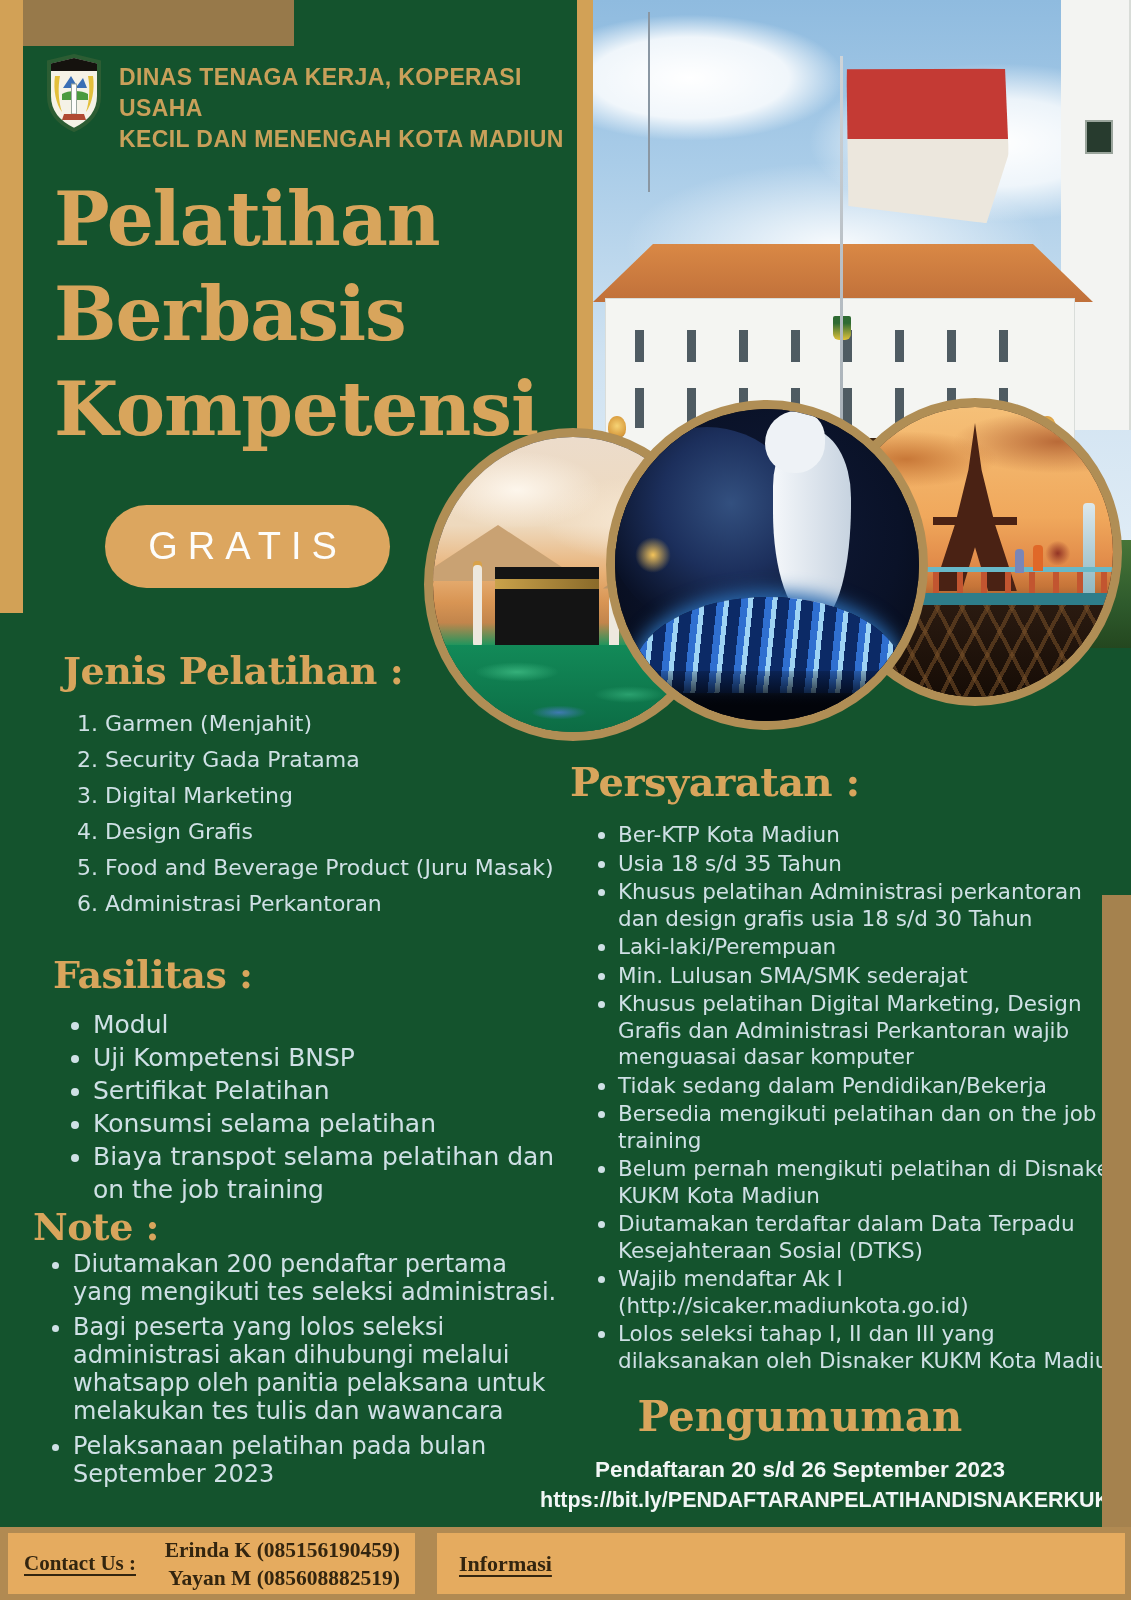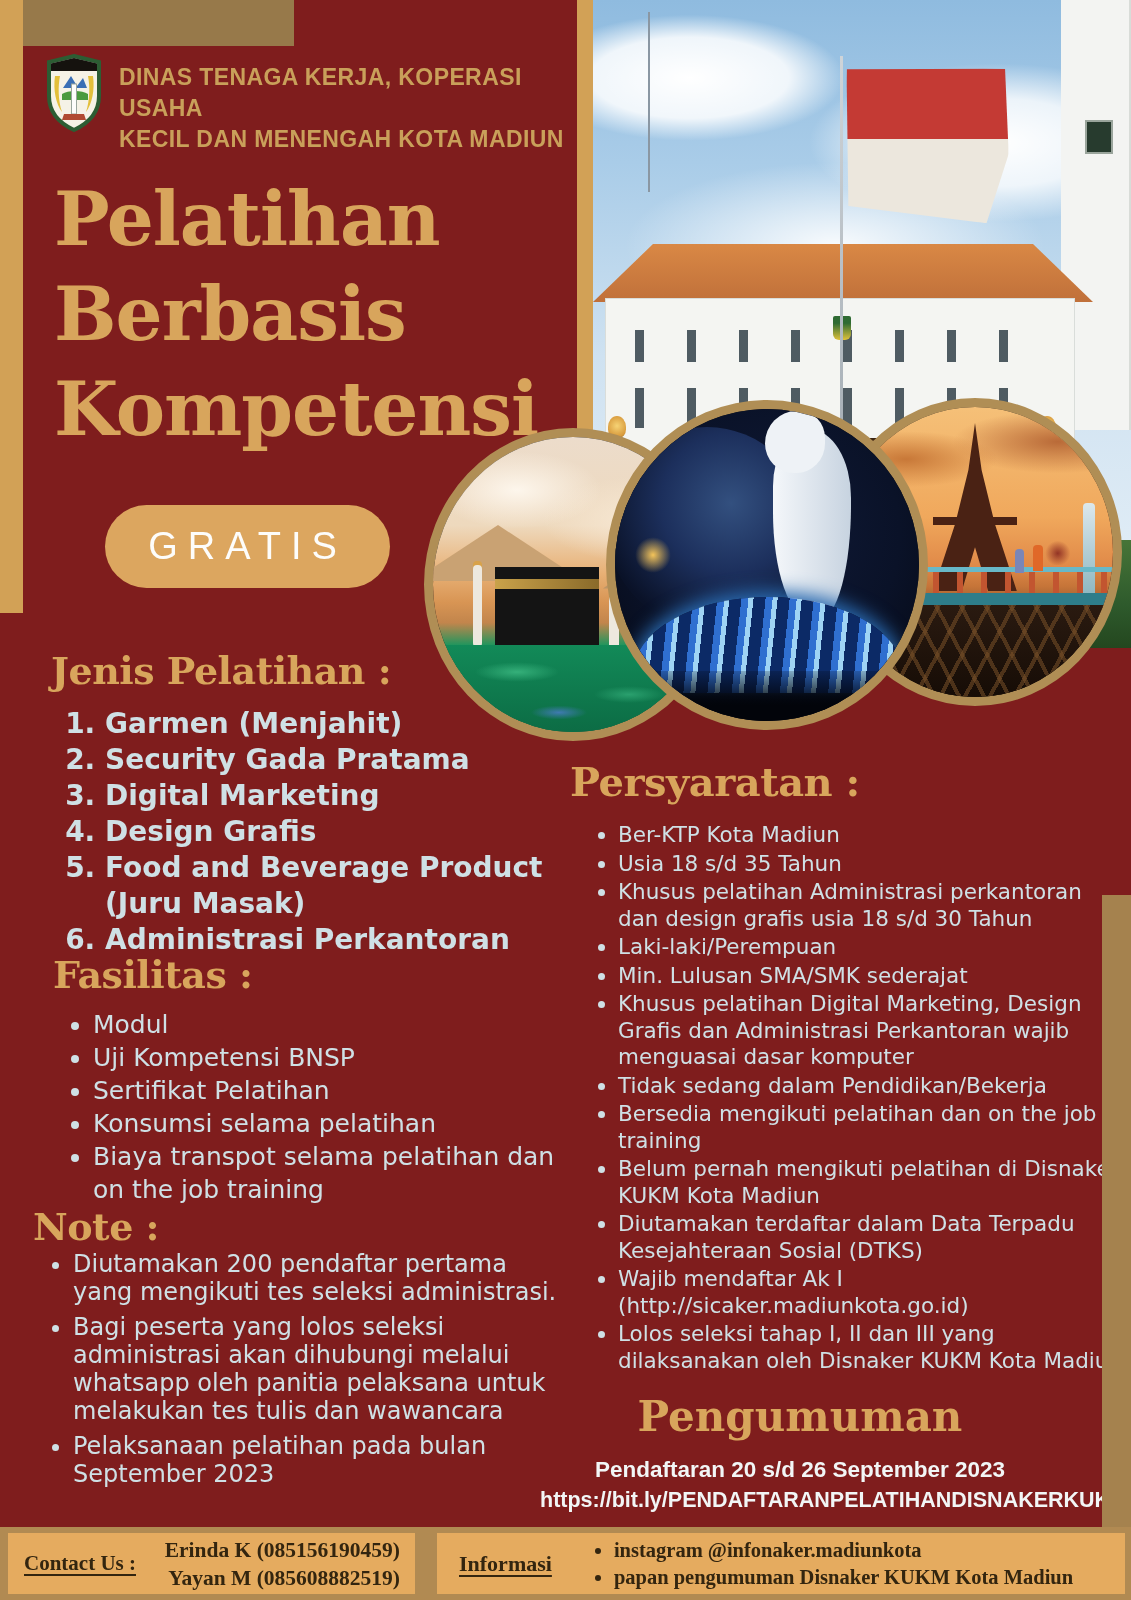--- a/index.html
+++ b/index.html
@@ -1,18 +1,18 @@
 <!DOCTYPE html>
 <html><head>
 <meta charset="utf-8">
 <style>
   html,body{margin:0;padding:0;background:#111;}
   .poster{
     position:relative; width:1131px; height:1600px; overflow:hidden;
-    background:#7f1d1d; font-family:"Liberation Sans", sans-serif;
+    background:#14532d; font-family:"Liberation Sans", sans-serif;
   }
   .abs{position:absolute;}
   
   .agency{color:#c9a05a; font-size:23px; font-weight:bold; letter-spacing:.4px; line-height:31px;}
   .title{
     font-family:"DejaVu Serif", serif; font-weight:bold; color:#d8a55c;
     font-size:74px; line-height:95px; width:470px; letter-spacing:-1px;
   }
   .badge{
     background:#dca65f; border-radius:45px; color:#fdfdfb;
@@ -21,21 +21,21 @@
   }
   
   .h-gold{
     font-family:"DejaVu Serif", serif; font-weight:bold; color:#d8a55c;
     font-size:38px; letter-spacing:-.5px;
   }
   
   ol.plist, ul.plist{margin:0; color:#cfe0e5; font-family:"DejaVu Sans", sans-serif;}
   ol.plist{padding-left:52px;}
   ul.plist{padding-left:40px; list-style:disc;}
-  .jenis-list{font-size:28px; line-height:36px;font-weight:bold;}
+  .jenis-list{font-size:22px; line-height:36px;}
   .fas-list{font-size:25px; line-height:33px;}
   .note-list{font-size:24px; line-height:28px;}
   .note-list li{margin-bottom:7px;}
   .req-list{font-size:21.5px; line-height:26.5px;}
   .req-list li{margin-bottom:2px;}
   
   .ann-head{font-family:"DejaVu Serif", serif; font-weight:bold; color:#d8a55c; font-size:42px;}
   .ann-line{color:#f2f6f6; font-weight:bold; font-size:22.5px; line-height:30px;}
   
   .photo{
@@ -194,21 +194,21 @@
                   border-radius:55% 45% 50% 50%;"></div>
       <div class="abs" style="left:20px;top:128px;width:36px;height:36px;
                   background:radial-gradient(circle,#f4c45a 0%,rgba(244,196,90,0) 70%);"></div>
       <div class="abs" style="left:18px;top:188px;width:270px;height:96px;border-radius:50% 50% 10% 10%/80% 80% 10% 10%;
                   background:repeating-linear-gradient(96deg,#0c2a66 0 12px,#2f6fd0 12px 19px,#9fd4f5 19px 24px);
                   box-shadow:0 -6px 18px #2a6ab0;"></div>
       <div class="abs" style="left:0;top:262px;width:100%;height:50px;background:linear-gradient(180deg,rgba(2,4,10,.2),#02040a 70%);"></div>
     </div>
   </div>
 
-  <div class="abs h-gold" style="left:51px;top:648px;">Jenis Pelatihan :</div>
+  <div class="abs h-gold" style="left:63px;top:648px;">Jenis Pelatihan :</div>
   <ol class="abs plist jenis-list" style="left:53px;top:706px;width:475px;">
       <li>Garmen (Menjahit)</li>
       <li>Security Gada Pratama</li>
       <li>Digital Marketing</li>
       <li>Design Grafis</li>
       <li>Food and Beverage Product (Juru Masak)</li>
       <li>Administrasi Perkantoran</li>
     </ol>
 
   <div class="abs h-gold" style="left:53px;top:952px;">Fasilitas :</div>
@@ -254,20 +254,16 @@
   <div class="abs footer-bar" style="left:0;top:1527px;width:1131px;height:73px;z-index:5;">
     <div class="abs fbox" style="left:8px;top:6px;width:407px;height:61px;display:flex;align-items:center;">
       <span class="lbl" style="font-size:21px;margin-left:16px;white-space:nowrap;">Contact Us :</span>
       <div style="margin-left:14px;width:250px;text-align:right;font-size:21.5px;line-height:28px;">
         <div>Erinda K (085156190459)</div>
         <div>Yayan M (085608882519)</div>
       </div>
     </div>
     <div class="abs fbox" style="left:437px;top:6px;width:688px;height:61px;display:flex;align-items:center;">
       <span class="lbl" style="font-size:22px;margin-left:22px;white-space:nowrap;">Informasi</span>
-      <ul class="finfo-list" style="margin-left:40px;font-size:20.5px;line-height:27px;">
-          <li>instagram @infonaker.madiunkota</li>
-          <li>papan pengumuman Disnaker KUKM Kota Madiun</li>
-        </ul>
     </div>
   </div>
 
 </div>
 
 </body></html>

